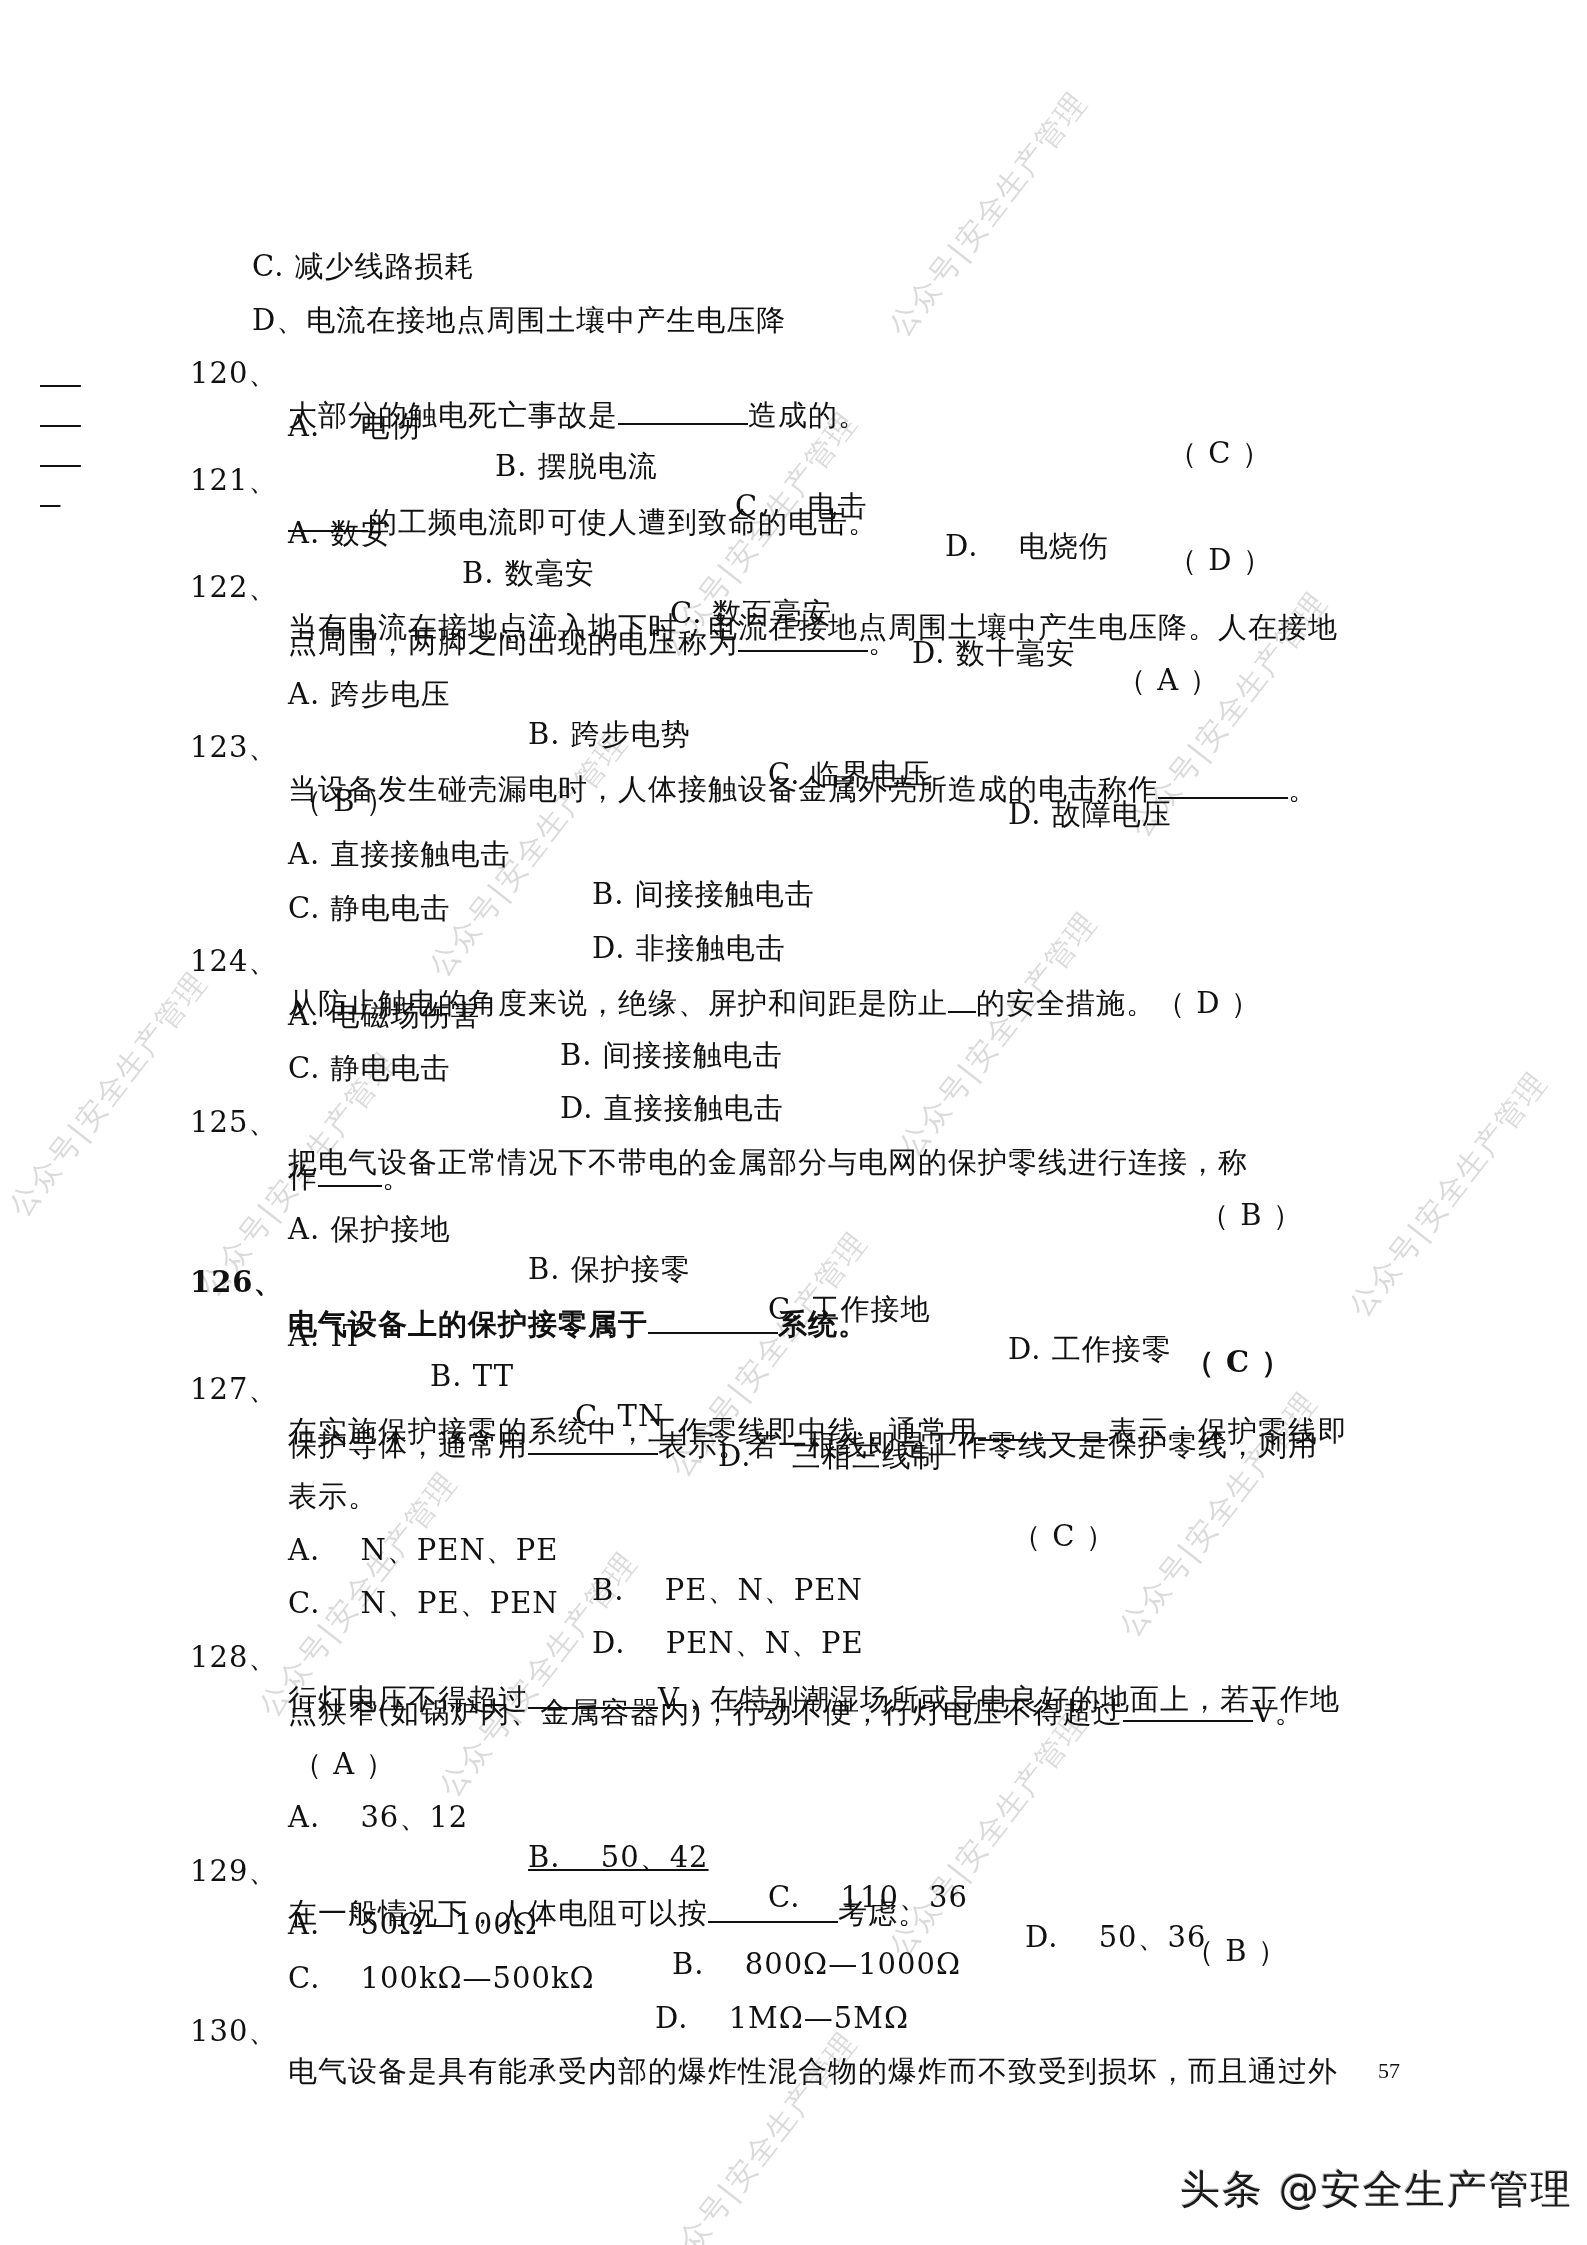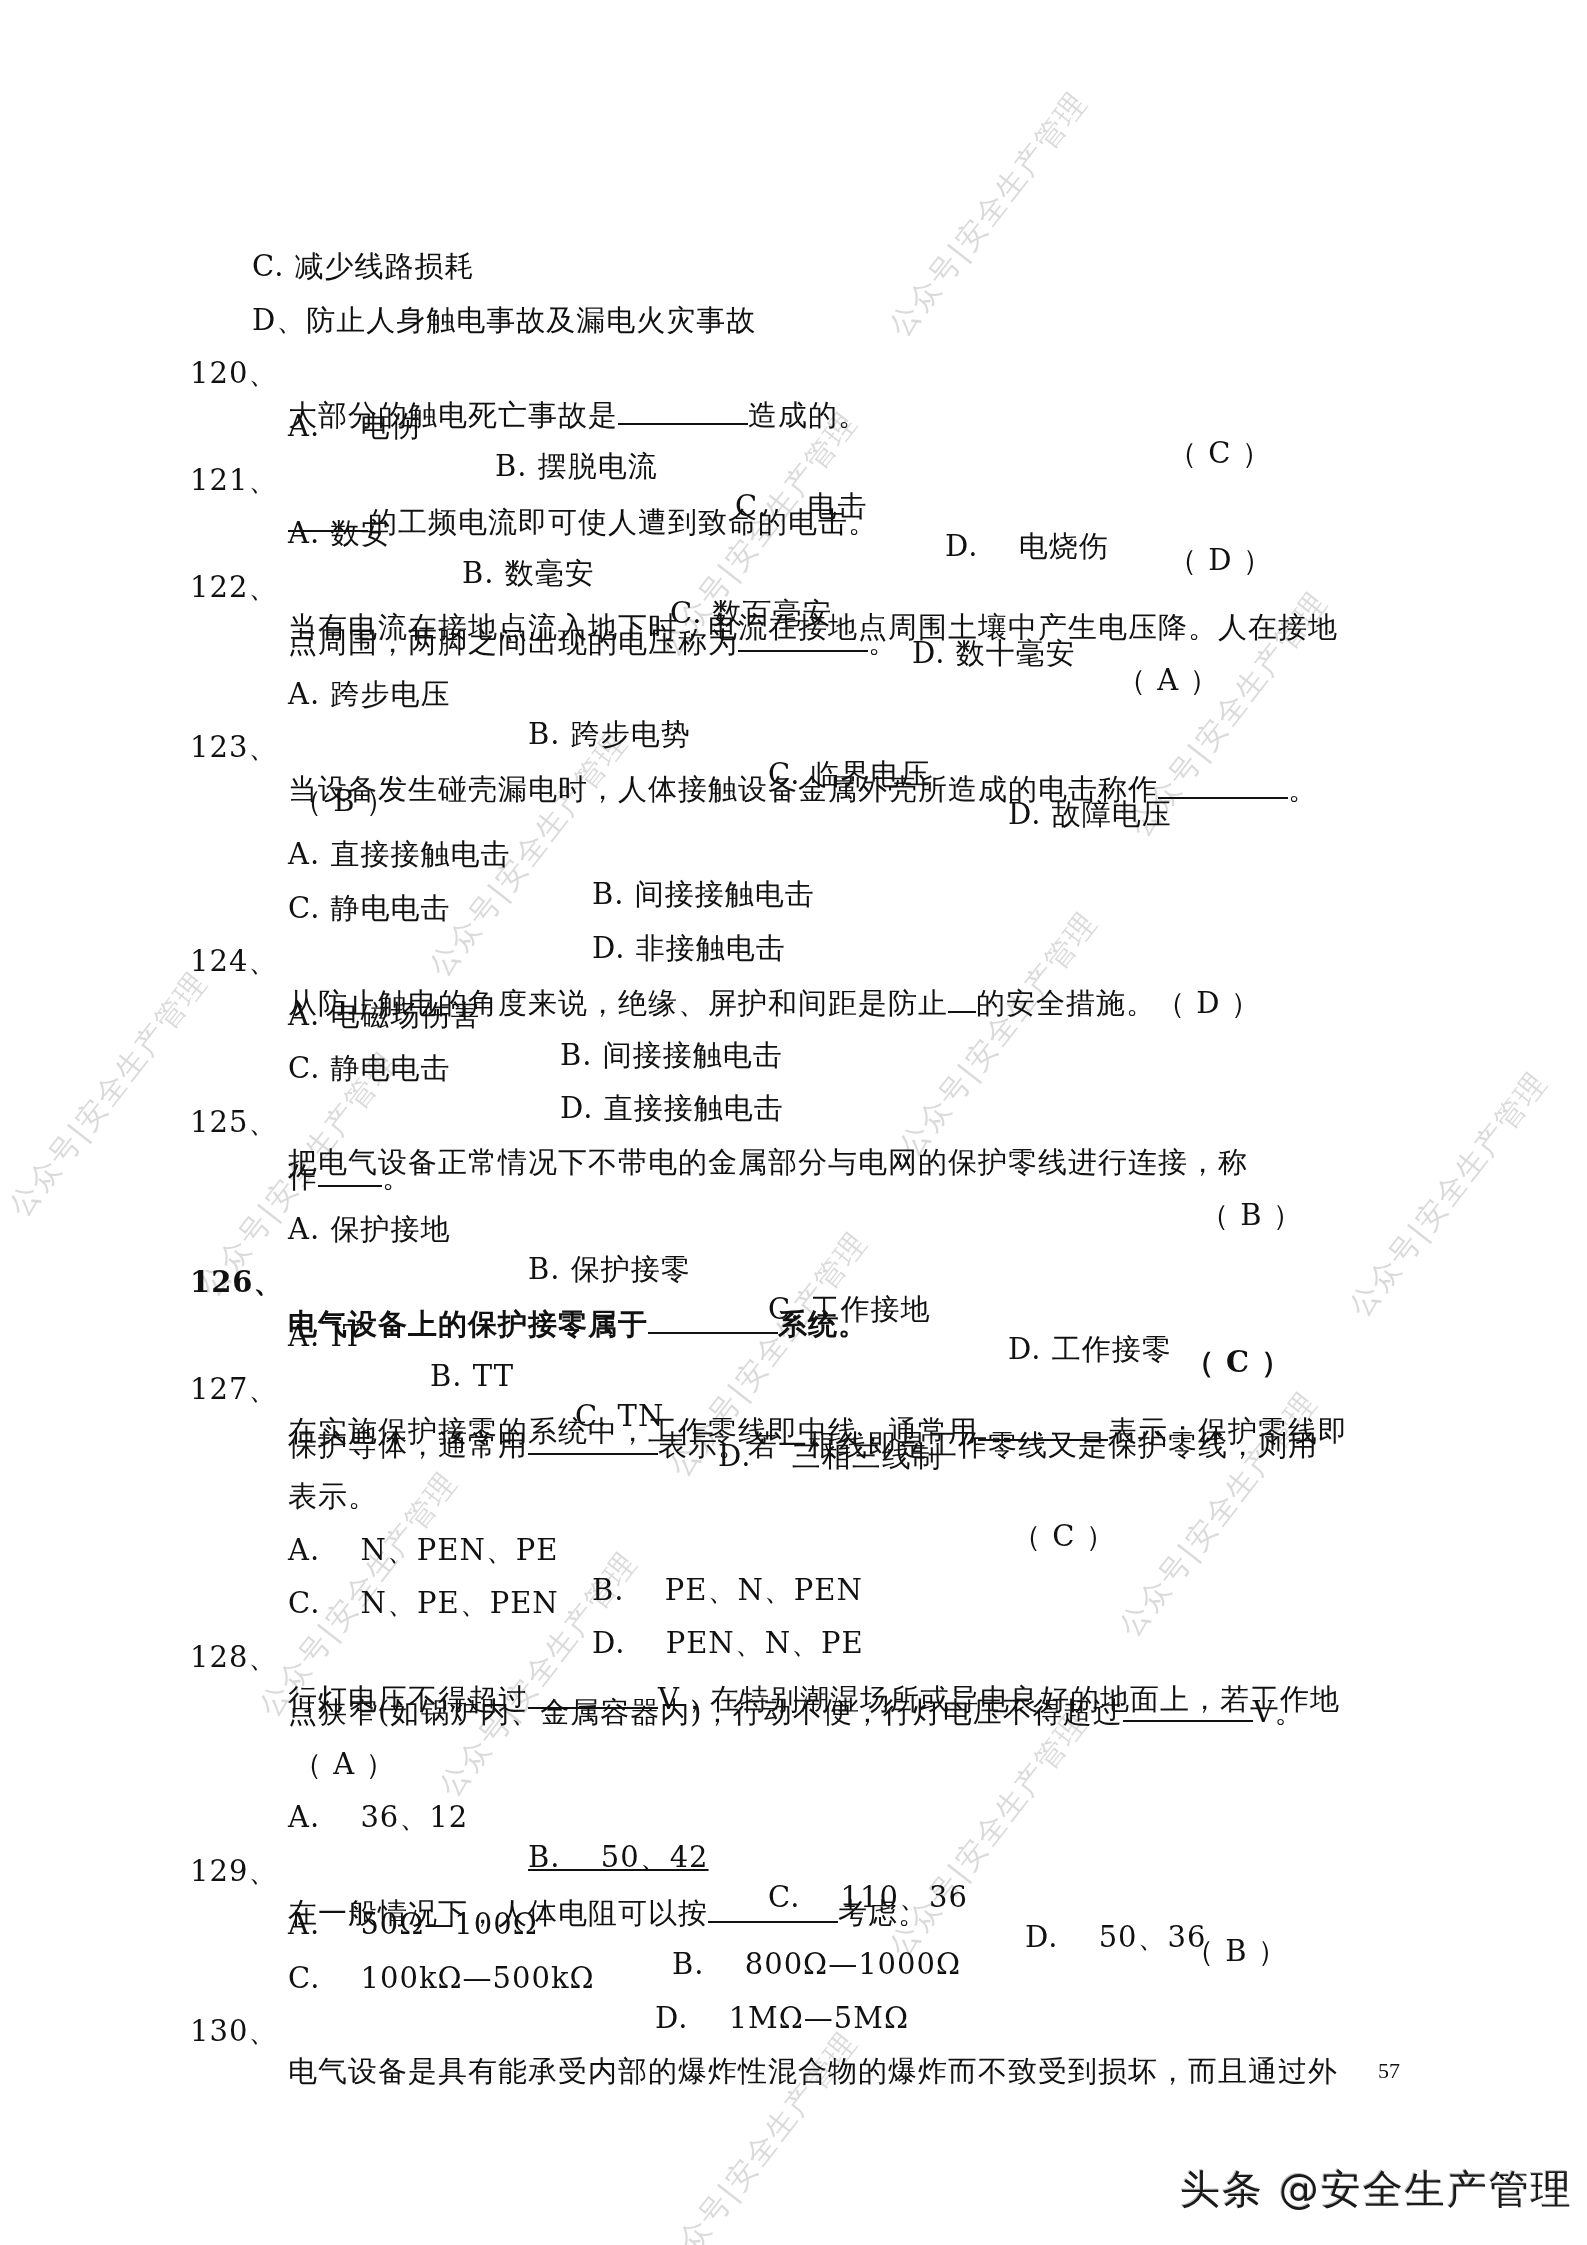--- a/index.html
+++ b/index.html
@@ -53,24 +53,24 @@
     <span class="wm" style="left:1340px;top:1300px;">公众号|安全生产管理</span>
     <span class="wm" style="left:1110px;top:1620px;">公众号|安全生产管理</span>
     <span class="wm" style="left:880px;top:1940px;">公众号|安全生产管理</span>
     <span class="wm" style="left:650px;top:2260px;">公众号|安全生产管理</span>
   </div>
 
   <div class="line" style="top:206px;">
     <span class="opt-sub">C. 减少线路损耗</span>
   </div>
   <div class="line" style="top:260px;">
-    <span class="opt-sub">D、防止人身触电事故及漏电火灾事故</span>
-  </div>
-
-  <div class="line" style="top:313px;">
+    <span class="opt-sub">D、电流在接地点周围土壤中产生电压降</span>
+  </div>
+
+  <div class="line" style="top:313px;text-decoration:underline;">
     <span class="qnum">120、</span>
     <span class="qtext"><span>大部分的触电死亡事故是</span><span class="blank" style="width:130px;"></span><span>造成的。</span></span>
     <span class="answer" style="left:1168px;">（ C ）</span>
   </div>
   <div class="line" style="top:366px;">
     <span style="position:absolute;left:288px;">A.　 电伤</span>
     <span style="position:absolute;left:495px;">B. 摆脱电流</span>
     <span style="position:absolute;left:735px;">C.　 电击</span>
     <span style="position:absolute;left:945px;">D.　 电烧伤</span>
   </div>

